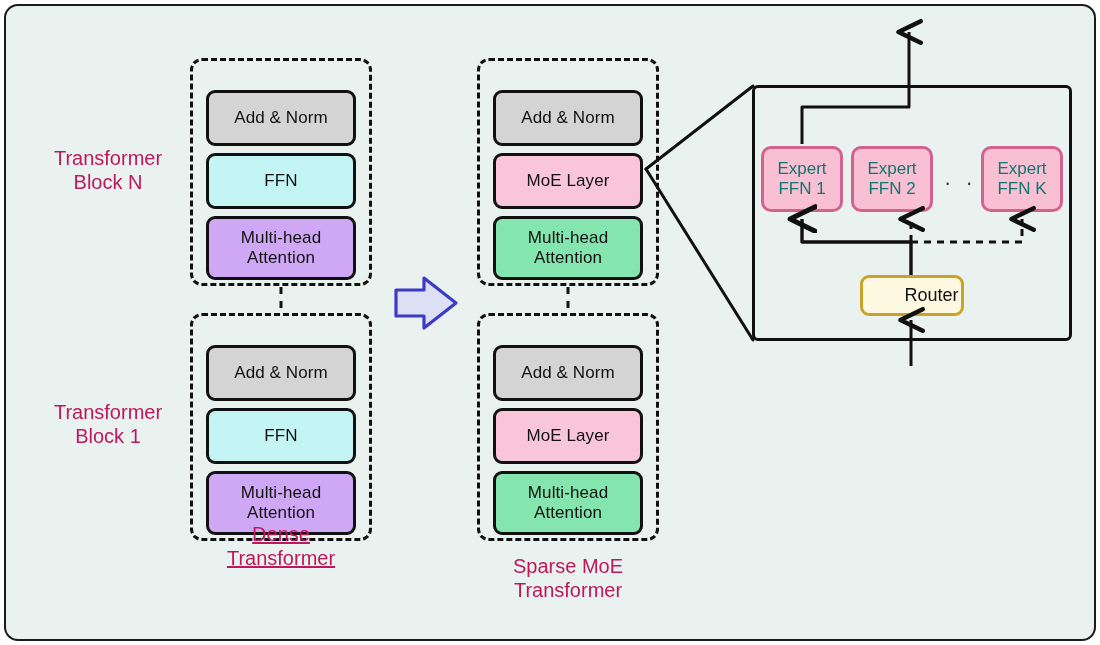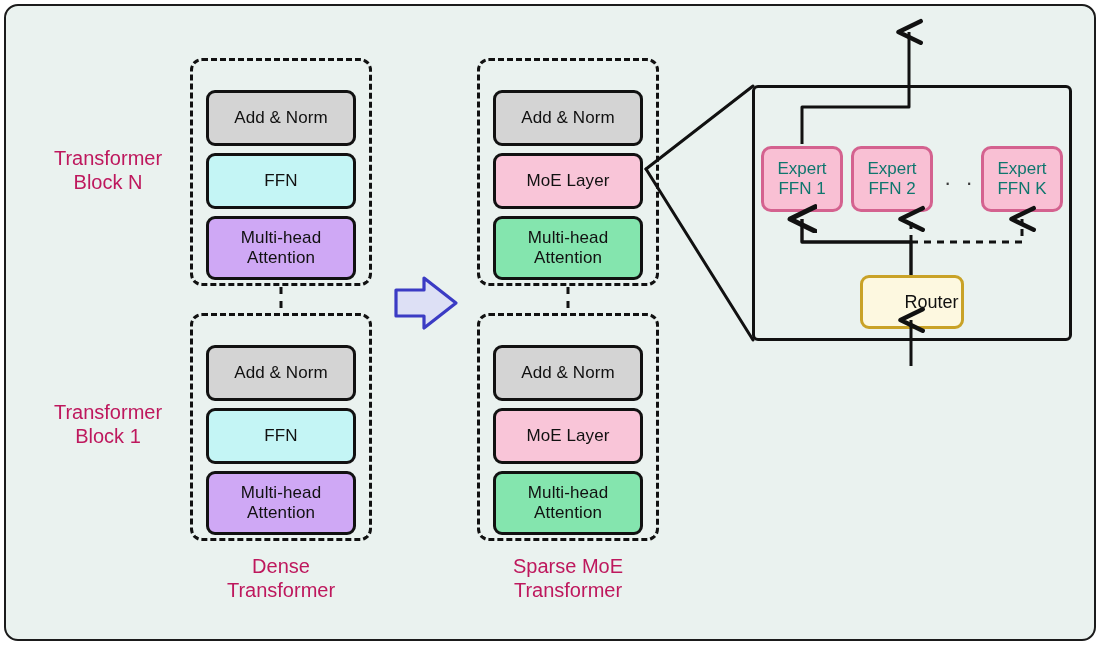--- a/index.html
+++ b/index.html
@@ -145,21 +145,21 @@
 
   <div class="block-group" style="left:190px; top:313px; width:182px; height:228px;"></div>
 
   <div class="layer-box" style="left:206px; top:333px; width:150px; height:56px; background:#d4d4d4;">Add &amp; Norm</div>
 
   <div class="layer-box" style="left:206px; top:396px; width:150px; height:56px; background:#c4f5f5;">FFN</div>
 
   <div class="layer-box" style="left:206px; top:459px; width:150px; height:64px; background:#cfa8f5;">Multi-head
 Attention</div>
 
-  <div class="caption" style="left:191px; top:554px; width:180px;">Dense
+  <div class="caption" style="left:191px; top:522px; width:180px;text-decoration:underline;">Dense
 Transformer</div>
 
   <div class="block-group" style="left:477px; top:58px; width:182px; height:228px;"></div>
 
   <div class="layer-box" style="left:493px; top:78px; width:150px; height:56px; background:#d4d4d4;">Add &amp; Norm</div>
 
   <div class="layer-box" style="left:493px; top:141px; width:150px; height:56px; background:#f9c5d8;">MoE Layer</div>
 
   <div class="layer-box" style="left:493px; top:204px; width:150px; height:64px; background:#84e5ae;">Multi-head
 Attention</div>
@@ -182,21 +182,21 @@
 FFN 1</div>
 
   <div class="expert-box" style="left:851px; top:146px; width:82px; height:66px;">Expert
 FFN 2</div>
 
   <div class="ellipsis-dots" style="left:944px; top:172px;">· · ·</div>
 
   <div class="expert-box" style="left:981px; top:146px; width:82px; height:66px;">Expert
 FFN K</div>
 
-  <div class="router-box" style="left:860px; top:275px; width:104px; height:54px;padding-left:39px;">Router</div>
+  <div class="router-box" style="left:860px; top:275px; width:104px; height:41px;padding-left:39px;">Router</div>
 
   <svg class="wires" viewBox="0 0 1100 645" xmlns="http://www.w3.org/2000/svg">
     <defs>
       <marker id="arrowhead-solid" markerWidth="9" markerHeight="9" refX="4.2" refY="4.5" orient="auto" markerUnits="strokeWidth">
         <path d="M0.6,8.4 L4.2,1.0 L7.8,8.4" fill="none" stroke="#111111" stroke-width="1.5" stroke-linecap="round" stroke-linejoin="round"></path>
       </marker>
       <marker id="arrowhead-open" markerWidth="9" markerHeight="9" refX="4.2" refY="4.5" orient="auto" markerUnits="strokeWidth">
         <path d="M0.6,8.4 L4.2,1.0 L7.8,8.4" fill="none" stroke="#111111" stroke-width="1.5" stroke-linecap="round" stroke-linejoin="round"></path>
       </marker>
     </defs>

